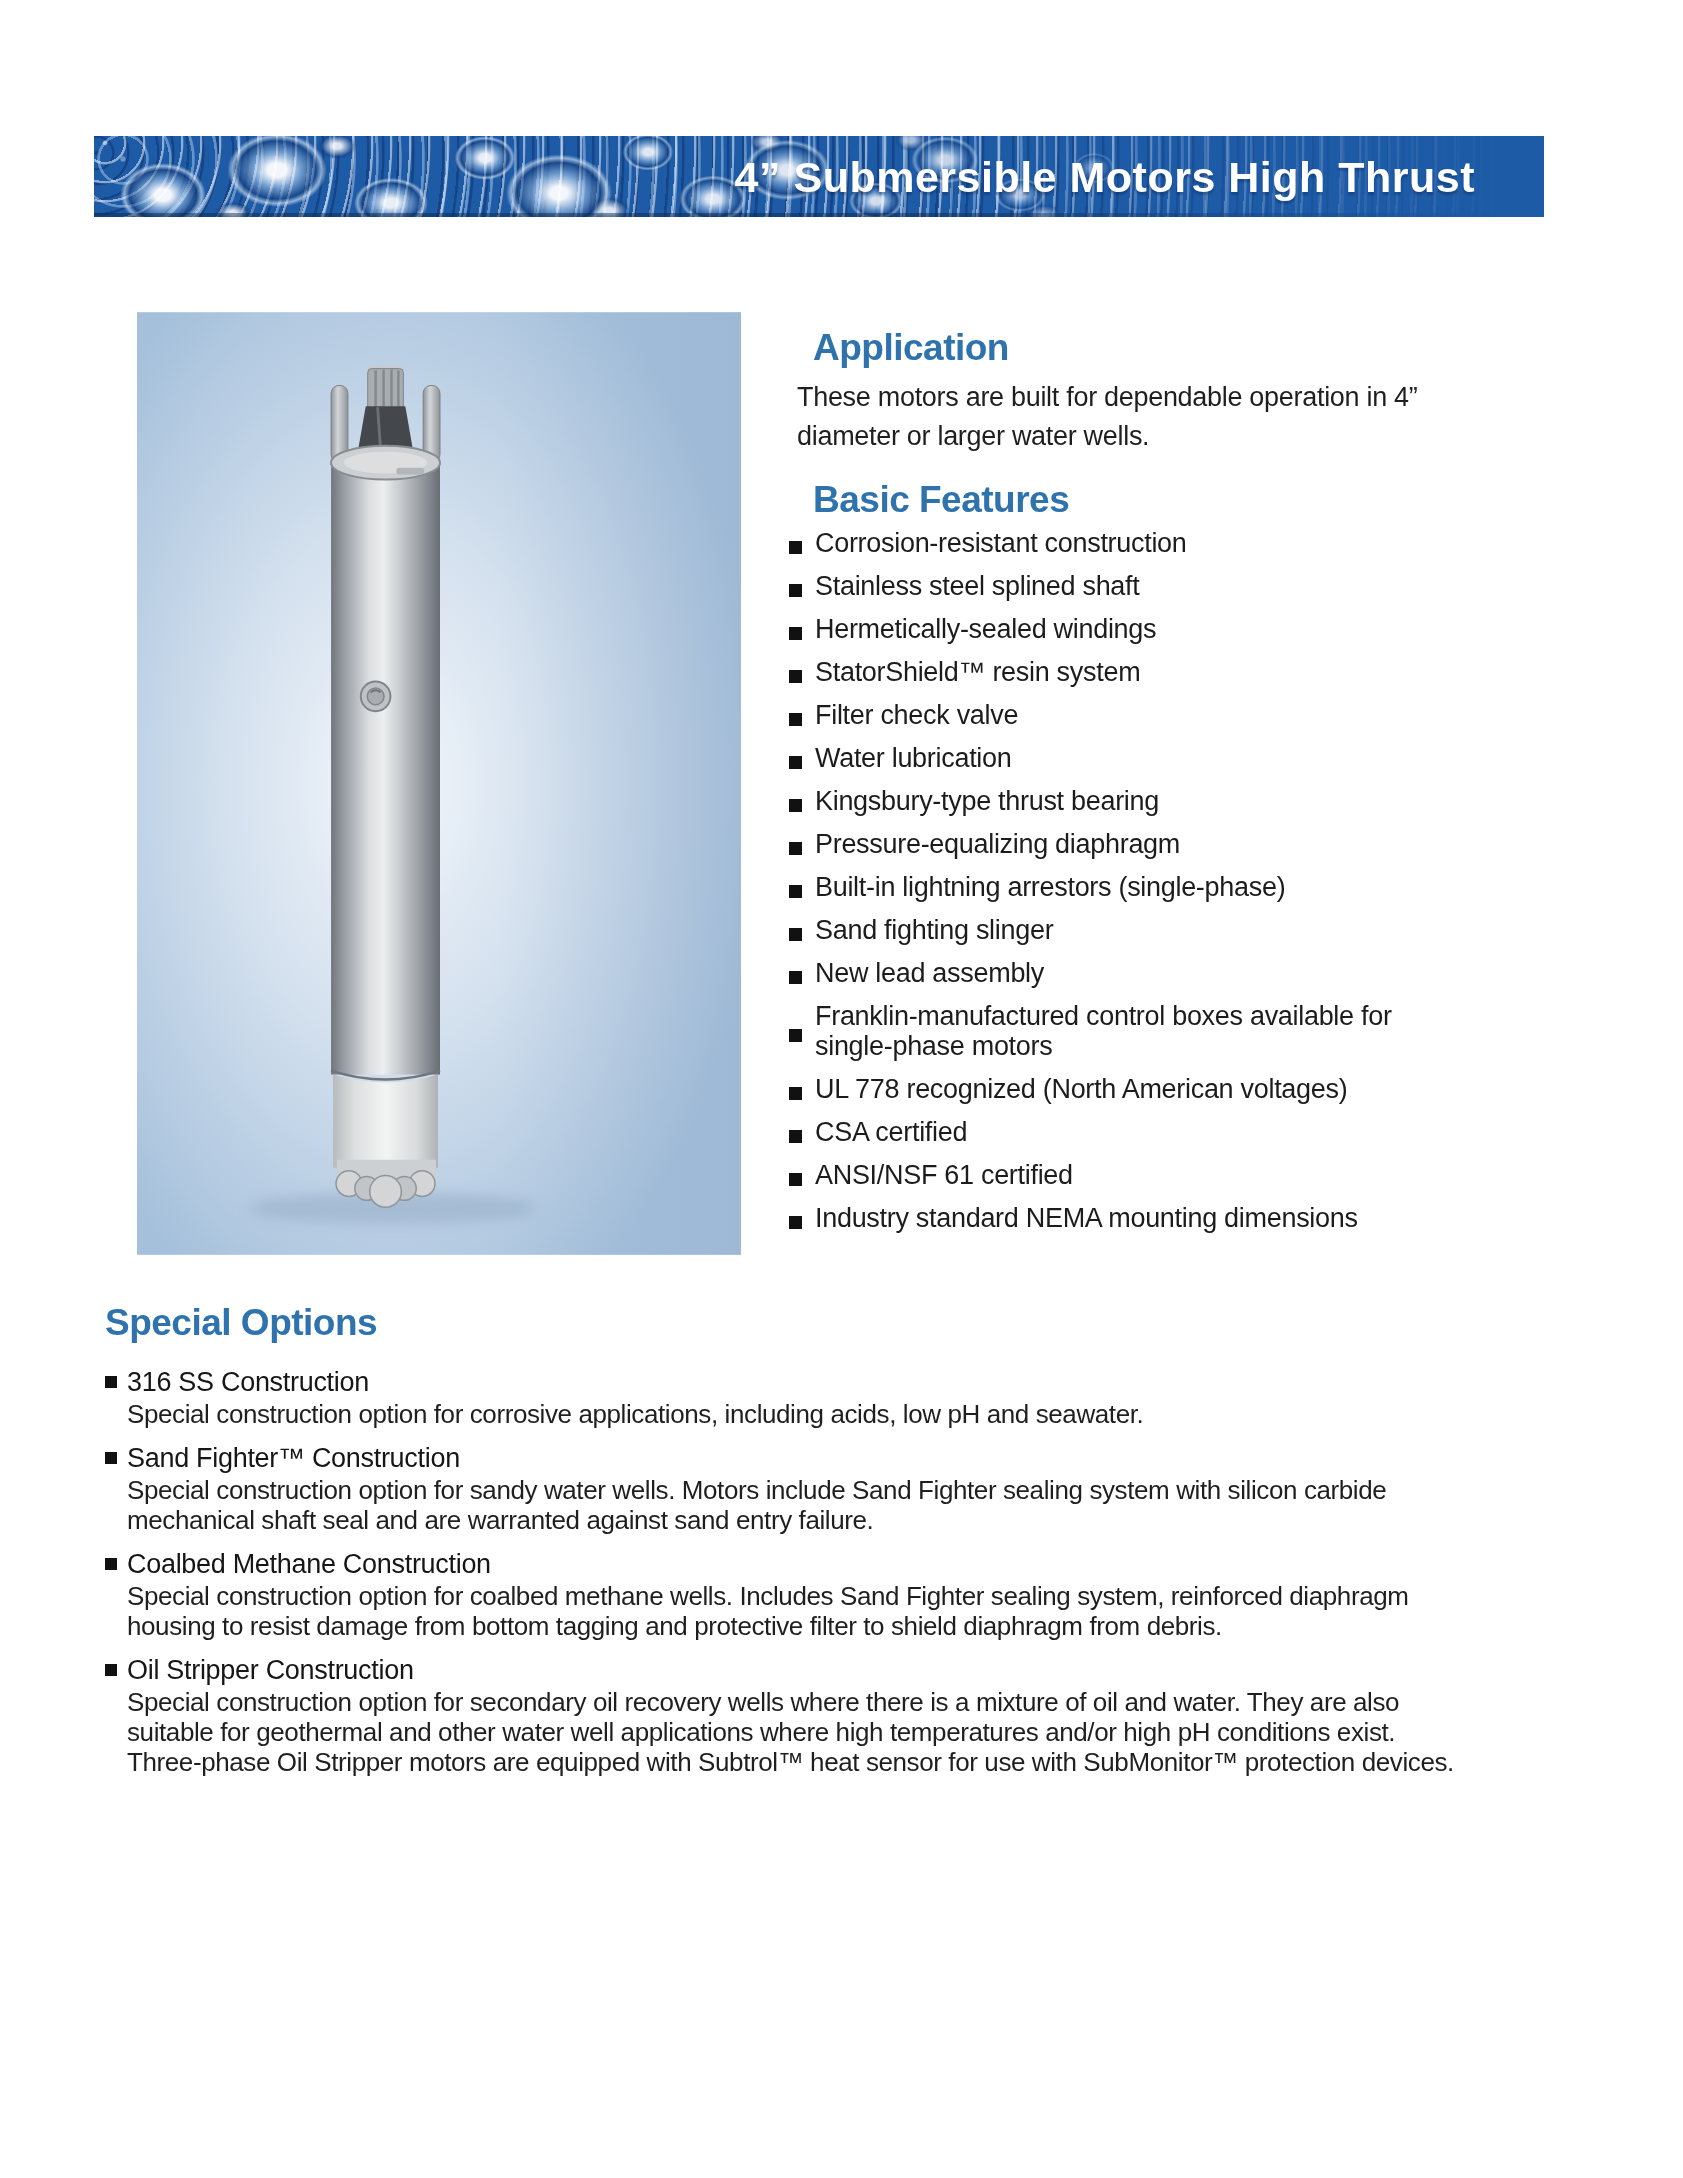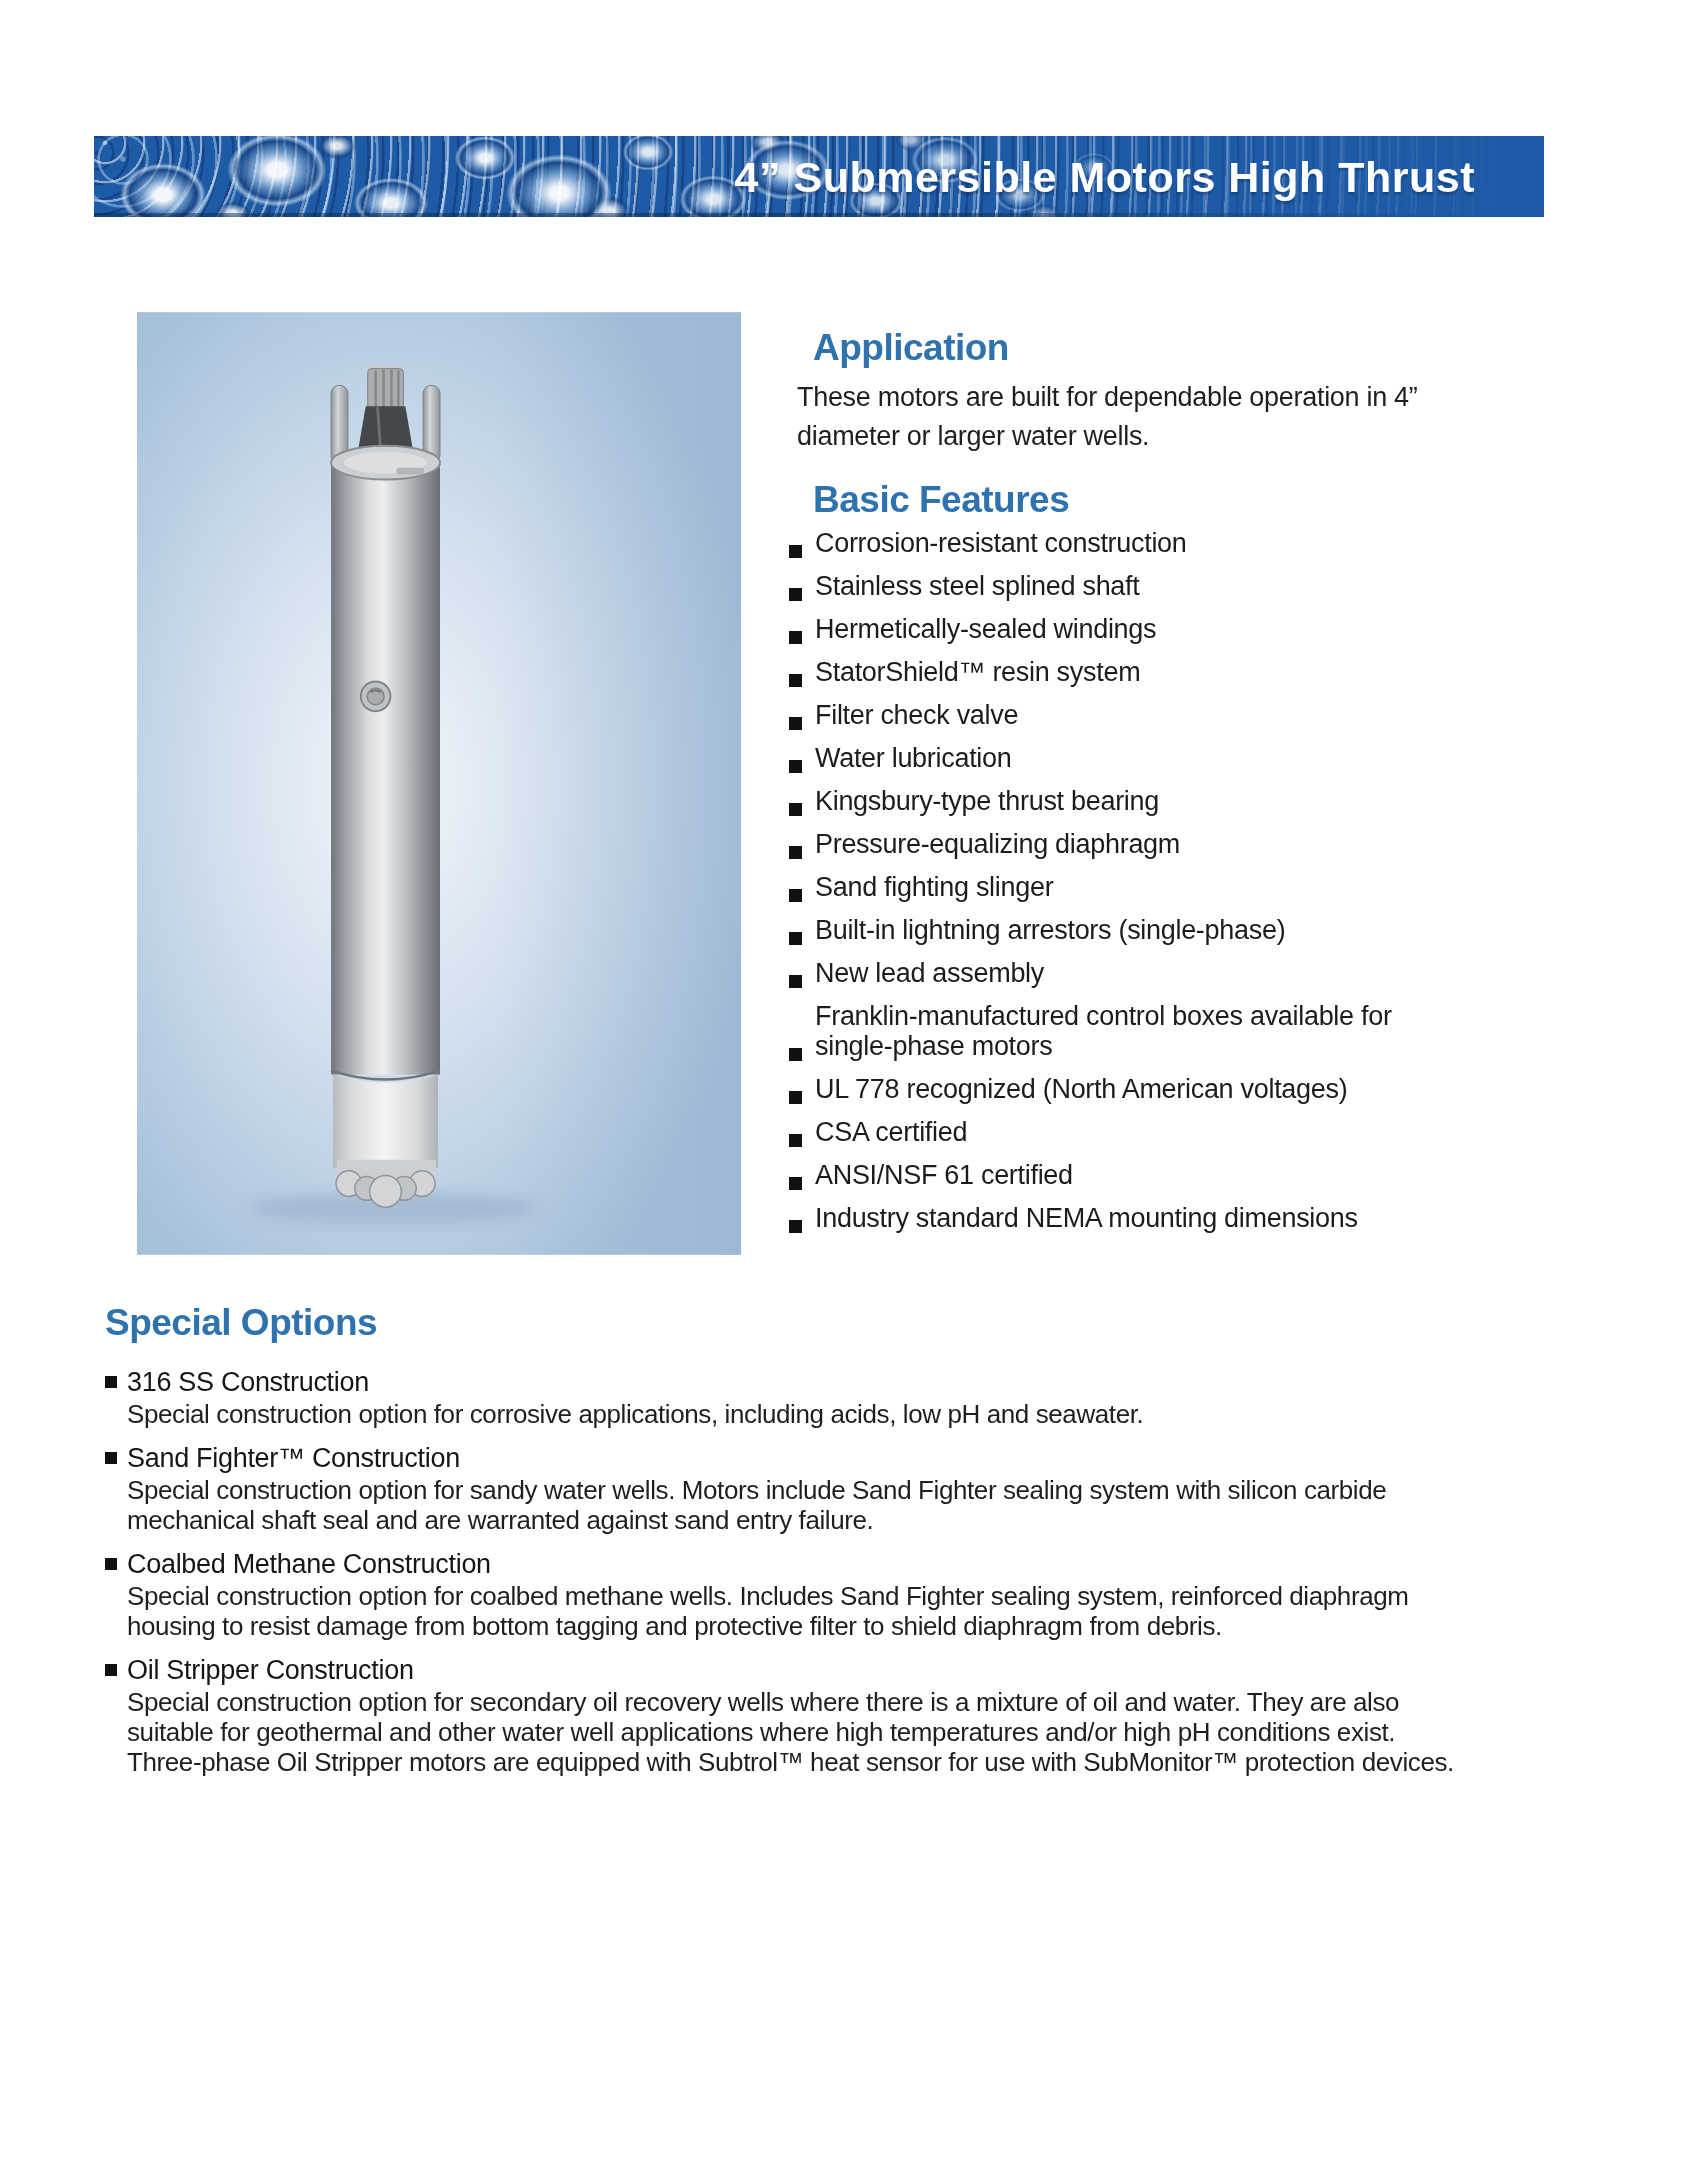--- a/index.html
+++ b/index.html
@@ -64,21 +64,21 @@
     font-weight:700; letter-spacing:-0.5px;
   }
   .right-col h2 { margin-left:24px; }
   .right-col h2.app { margin-bottom:10px; }
   .app-body {
     margin:0 0 24px 8px; width:653px;
     font-size:27px; line-height:39px; letter-spacing:-0.3px; color:#1f1f1f;
   }
   ul.features { list-style:none; margin:8px 0 0 0; padding:0; }
   ul.features li {
-    display:flex; align-items:flex-end;
+    display:flex; align-items:center;
     margin-bottom:13px; font-size:27px; line-height:30px; letter-spacing:-0.3px; color:#1c1c1c;
   }
   .sq {
     flex:0 0 13px; width:13px; height:13px; background:#111; margin:8px 13px 0 0;
   }
   ul.features li .txt { max-width:639px; display:inline-block; }
 
   
   .special { position:absolute; left:105px; top:1303px; width:1485px; }
   .special h2 { margin-bottom:24px; }
@@ -213,25 +213,25 @@
     <li>
         <span class="sq"></span>
         <span class="txt">Kingsbury-type thrust bearing</span>
       </li>
     <li>
         <span class="sq"></span>
         <span class="txt">Pressure-equalizing diaphragm</span>
       </li>
     <li>
         <span class="sq"></span>
+        <span class="txt">Built-in lightning arrestors (single-phase)</span>
+      </li>
+    <li>
+        <span class="sq"></span>
         <span class="txt">Sand fighting slinger</span>
-      </li>
-    <li>
-        <span class="sq"></span>
-        <span class="txt">Built-in lightning arrestors (single-phase)</span>
       </li>
     <li>
         <span class="sq"></span>
         <span class="txt">New lead assembly</span>
       </li>
     <li>
         <span class="sq"></span>
         <span class="txt">Franklin-manufactured control boxes available for single-phase motors</span>
       </li>
     <li>

